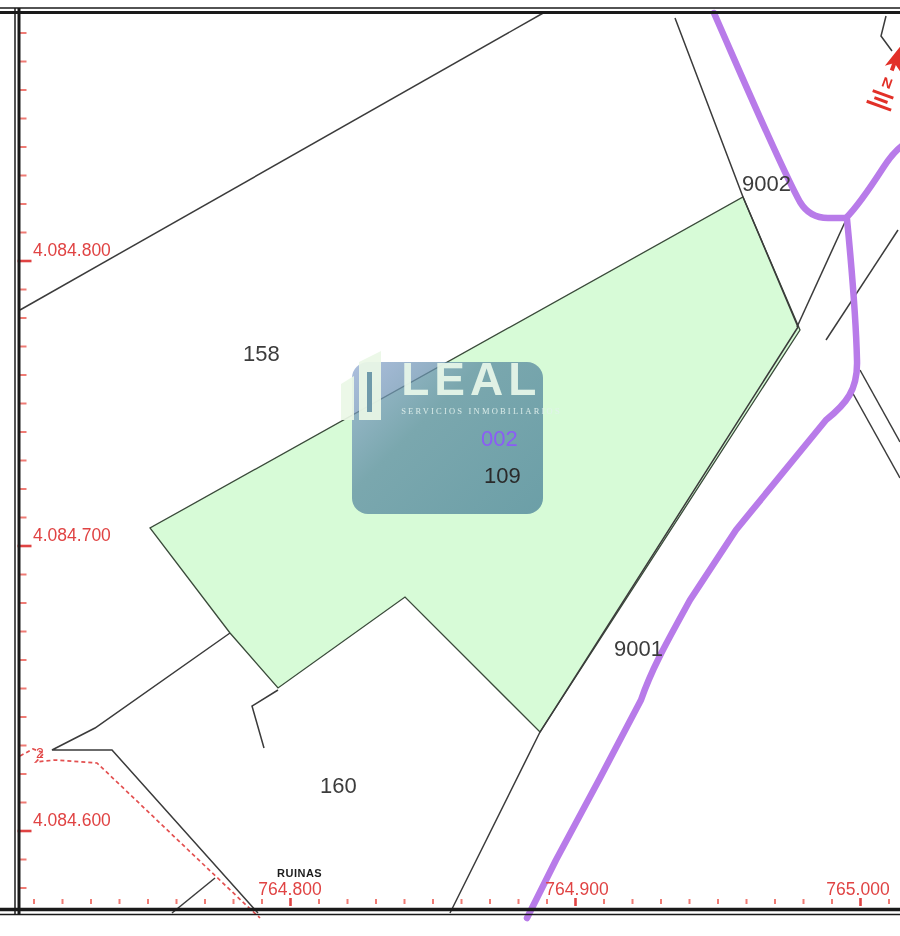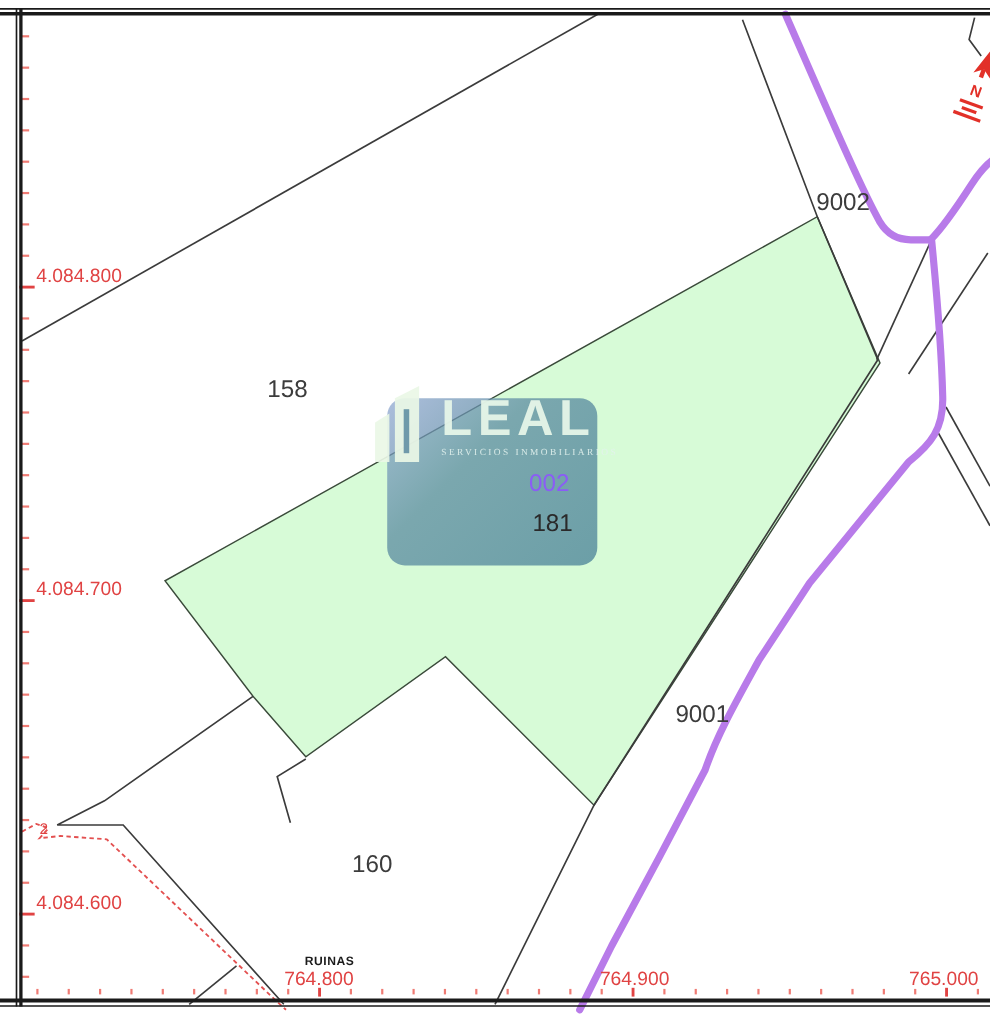--- a/index.html
+++ b/index.html
@@ -174,15 +174,15 @@
         <rect x="34" y="28" width="5" height="40" fill="rgba(90,138,160,0.85)"></rect>
       </svg>
       <div class="wm-texts">
         <div class="wm-brand">LEAL</div>
         <div class="wm-tagline">SERVICIOS INMOBILIARIOS</div>
       </div>
     </div>
   </div>
 
   <div class="overlay-label overlay-002">002</div>
-  <div class="overlay-label overlay-159">181</div>
+  <div class="overlay-label overlay-159">109</div>
 
 </div>
 
 </body></html>

